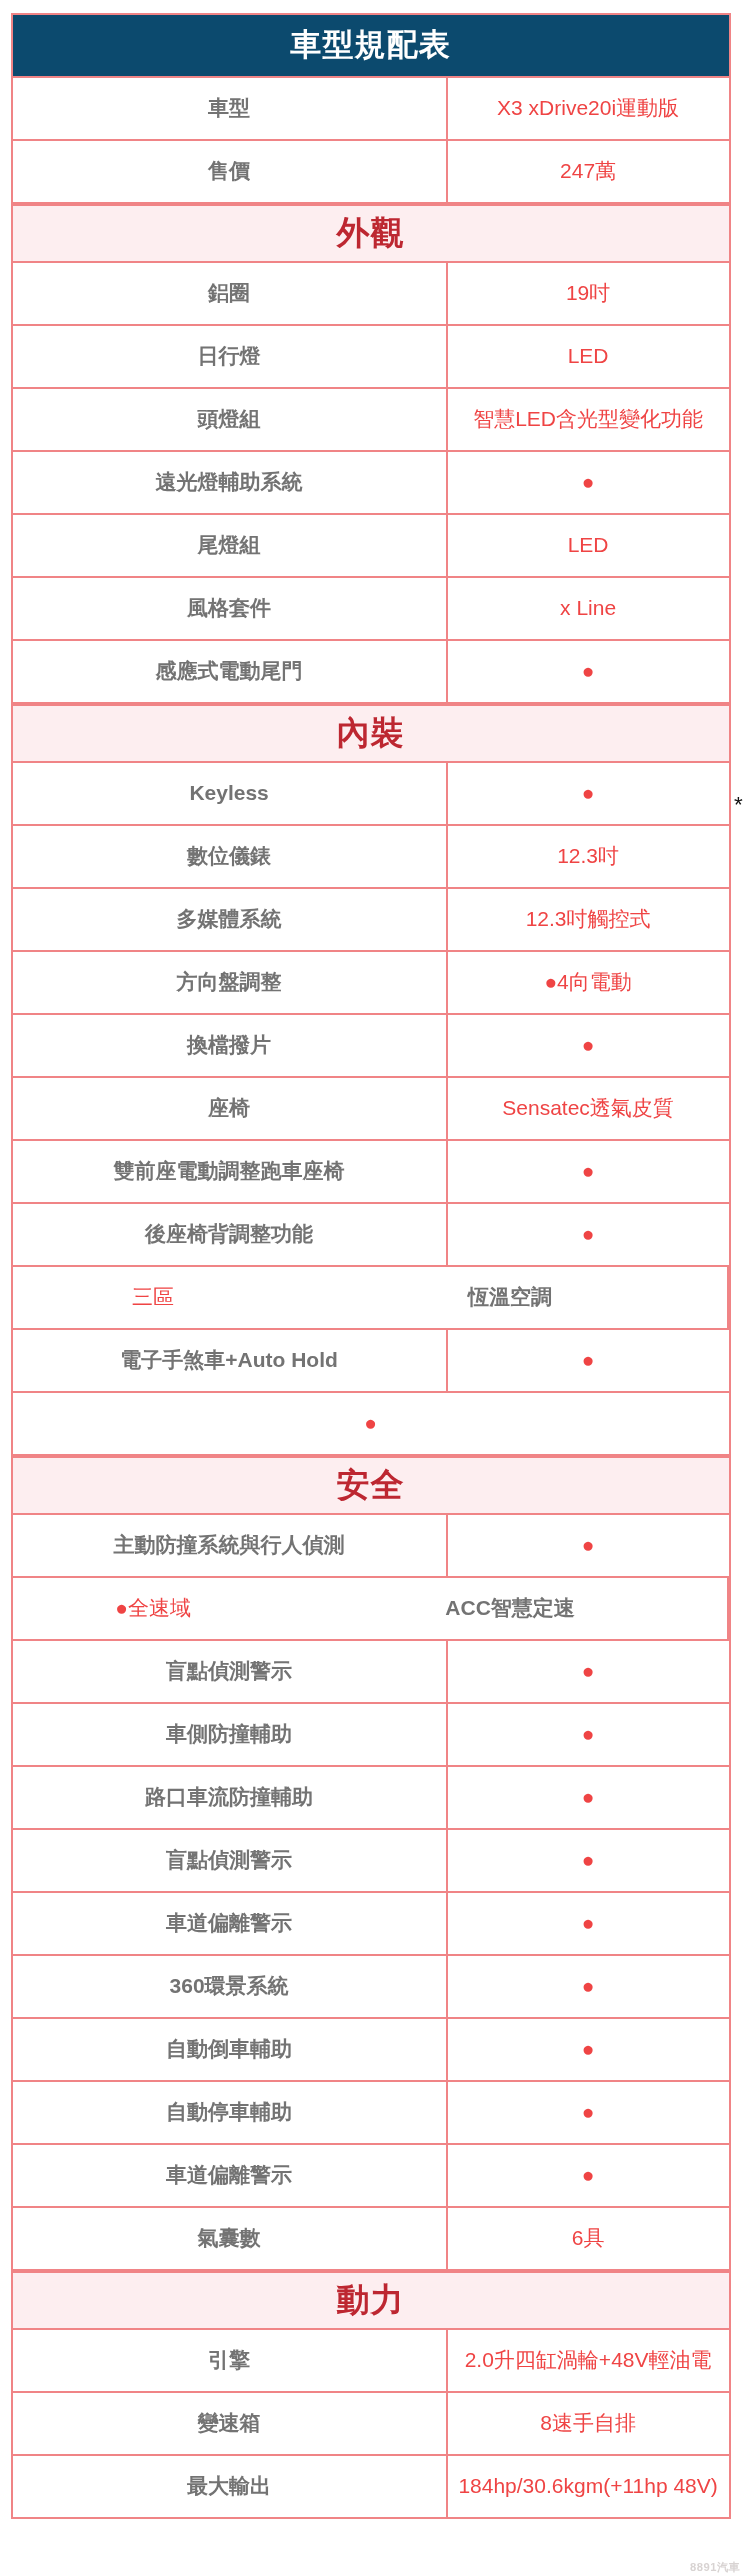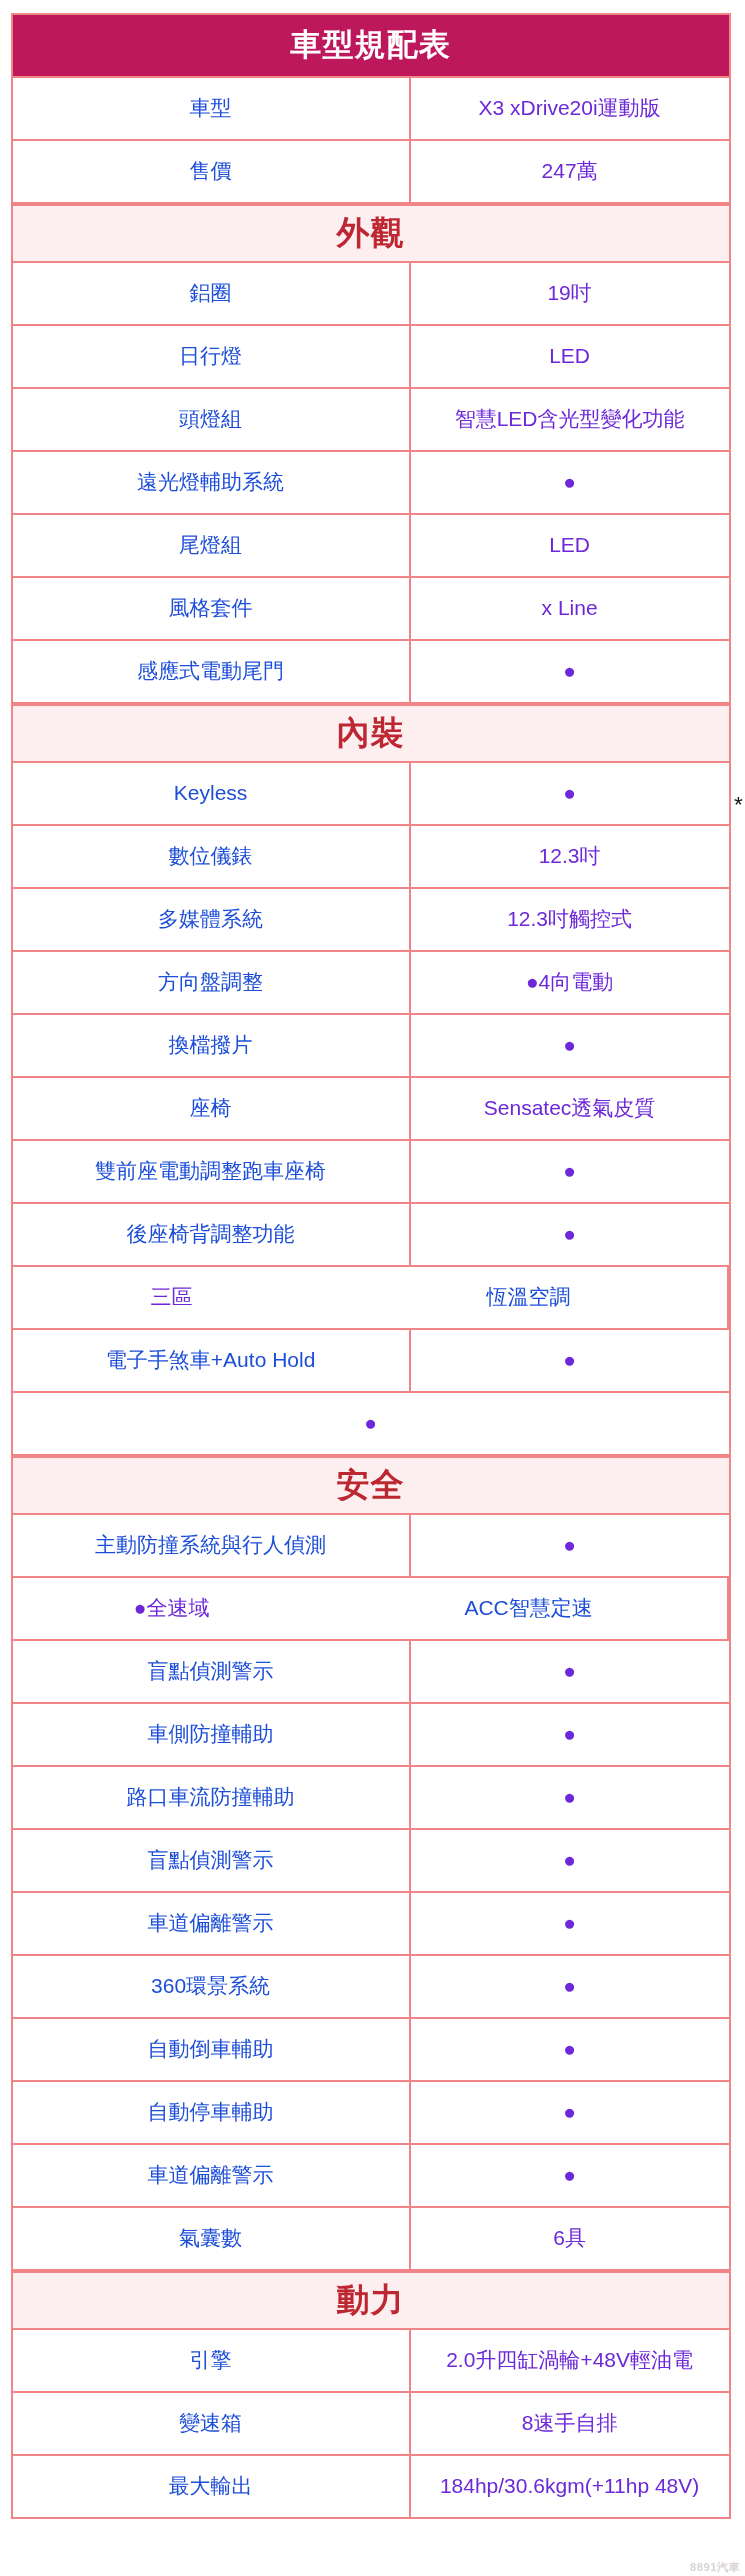--- a/index.html
+++ b/index.html
@@ -26,21 +26,21 @@
   }
   .row {
     display: flex;
     box-sizing: border-box;
     border-top: 2.7px solid #f08486;
     align-items: stretch;
   }
   .title-row {
     border-top: none;
     height: 61px;
-    background: #be185d;
+    background: #0c4a6e;
     color: #ffffff;
     font-size: 31px;
     font-weight: bold;
     align-items: center;
     justify-content: center;
     letter-spacing: 1.1px;
   }
   .section-row {
     height: 59px;
     border-top-width: 4.3px;
@@ -58,30 +58,30 @@
   }
   .cell {
     display: flex;
     align-items: center;
     justify-content: center;
     text-align: center;
     box-sizing: border-box;
     padding: 0 5.3px;
   }
   .cell.label {
-    width: 398px;
+    width: 435px;
     border-right: 2.7px solid #f08486;
-    font-weight: normal;
+    font-weight: bold;
     font-size: 21px;
-    color: #1d4ed8;
+    color: #737373;
   }
   .cell.value {
     flex: 1;
     font-size: 21px;
-    color: #6d28d9;
+    color: #ef4444;
   }
   .footnote-asterisk {
     position: absolute;
     left: 734px;
     top: 794px;
     font-size: 22.4px;
     color: #111111;
     line-height: 1;
   }
   .watermark {

